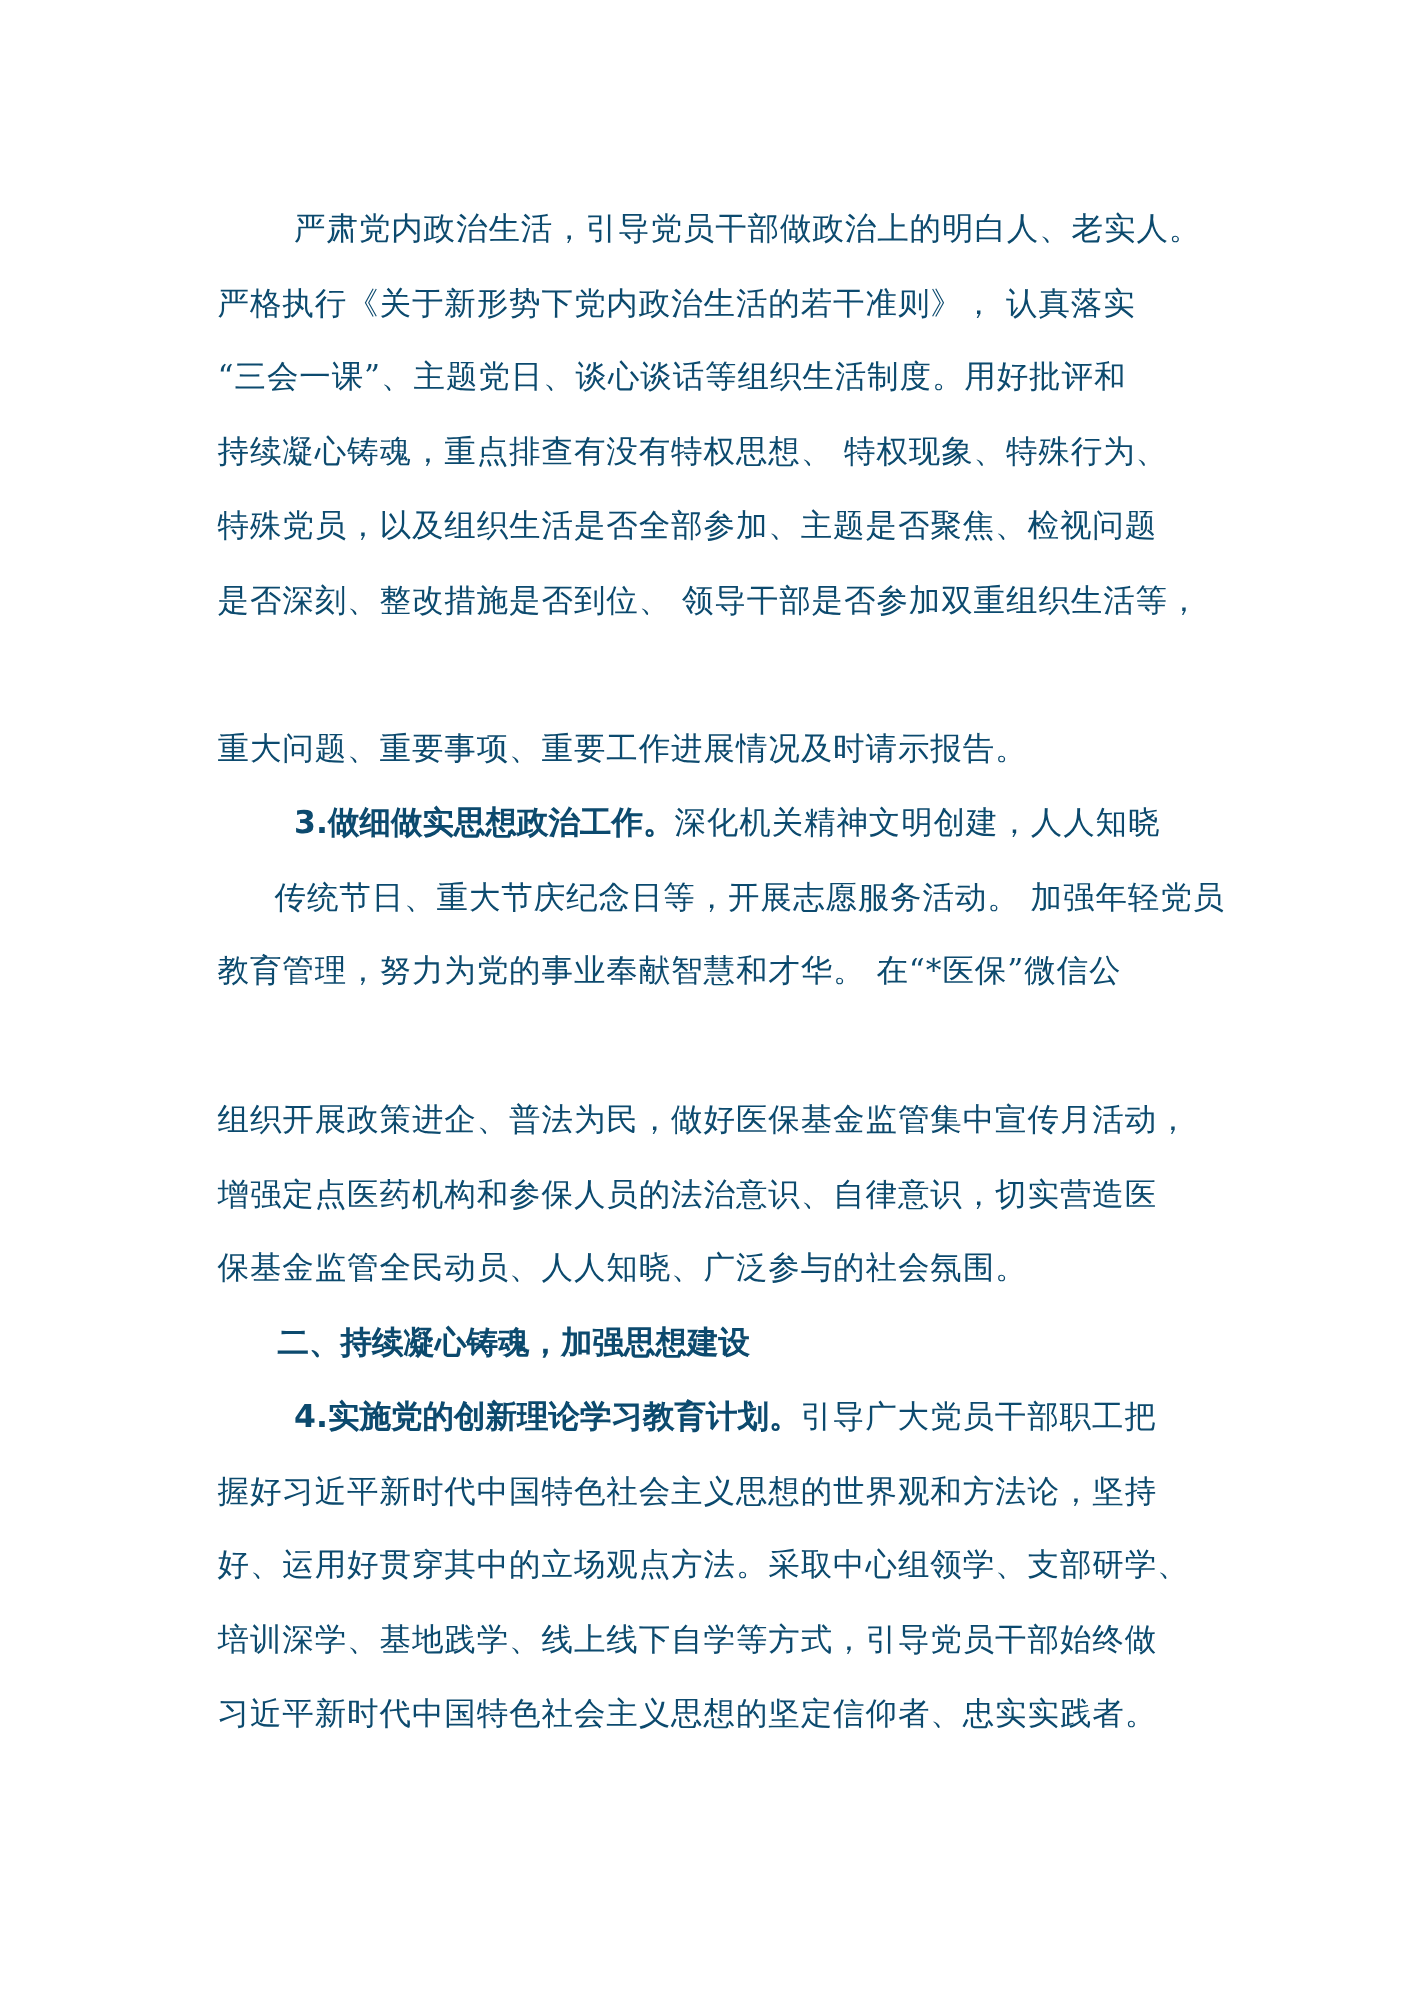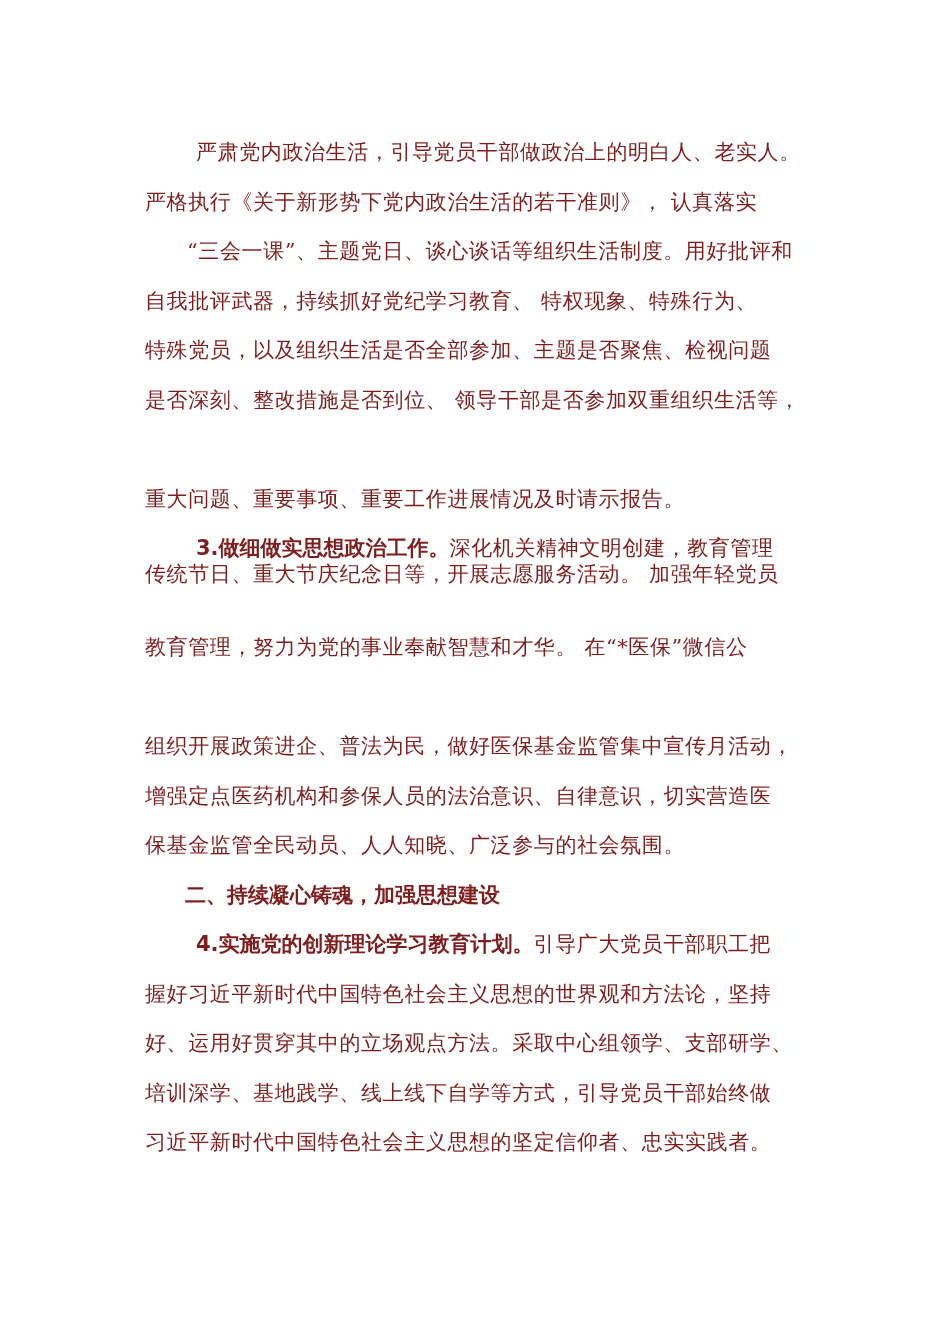--- a/index.html
+++ b/index.html
@@ -1,21 +1,21 @@
 <!DOCTYPE html>
 <html><head>
   <meta charset="utf-8">
   <style>
     html, body { margin: 0; padding: 0; background: #ffffff; }
     body { width: 950px; height: 1344px; position: relative; overflow: hidden; }
     .page {
       position: absolute; left: 0; top: 0; width: 950px; height: 1344px;
       background: #ffffff;
       font-family: "DejaVu Serif", "Liberation Serif", serif;
-      color: #7f1d1d;
+      color: #0c4a6e;
     }
     .line {
       position: absolute;
       left: 145px;
       width: 690px;
       height: 36px;
       font-size: 21px;
       line-height: 36px;
       white-space: nowrap;
       letter-spacing: 0.6px;
@@ -23,30 +23,30 @@
     .indent { left: 196px; }
     .bold { font-family: "DejaVu Sans", "Liberation Sans", sans-serif; font-weight: bold; letter-spacing: 0px; }
   </style>
 </head>
 <body>
 
 <div class="page">
 
   <div class="line indent" style="top:134px;">严肃党内政治生活，引导党员干部做政治上的明白人、老实人。</div>
   <div class="line" style="top:184px;">严格执行《关于新形势下党内政治生活的若干准则》， 认真落实</div>
-  <div class="line" style="top:233px;margin-left:42px;">“三会一课”、主题党日、谈心谈话等组织生活制度。用好批评和</div>
-  <div class="line" style="top:283px;">自我批评武器，持续抓好党纪学习教育、 特权现象、特殊行为、</div>
+  <div class="line" style="top:233px;">“三会一课”、主题党日、谈心谈话等组织生活制度。用好批评和</div>
+  <div class="line" style="top:283px;">持续凝心铸魂，重点排查有没有特权思想、 特权现象、特殊行为、</div>
   <div class="line" style="top:382px;">是否深刻、整改措施是否到位、 领导干部是否参加双重组织生活等，</div>
   <div class="line" style="top:332px;">特殊党员，以及组织生活是否全部参加、主题是否聚焦、检视问题</div>
   <div class="line" style="top:481px;">重大问题、重要事项、重要工作进展情况及时请示报告。</div>
 
   <div class="line indent" style="top:530px;">
-    <span class="bold">3.做细做实思想政治工作。</span><span>深化机关精神文明创建，教育管理</span>
+    <span class="bold">3.做细做实思想政治工作。</span><span>深化机关精神文明创建，人人知晓</span>
   </div>
-  <div class="line" style="top:556px;">传统节日、重大节庆纪念日等，开展志愿服务活动。 加强年轻党员</div>
+  <div class="line" style="top:580px;margin-left:38px;">传统节日、重大节庆纪念日等，开展志愿服务活动。 加强年轻党员</div>
   <div class="line" style="top:629px;">教育管理，努力为党的事业奉献智慧和才华。 在“*医保”微信公</div>
   <div class="line" style="top:728px;">组织开展政策进企、普法为民，做好医保基金监管集中宣传月活动，</div>
   <div class="line" style="top:778px;">增强定点医药机构和参保人员的法治意识、自律意识，切实营造医</div>
   <div class="line" style="top:827px;">保基金监管全民动员、人人知晓、广泛参与的社会氛围。</div>
 
   <div class="line indent bold" style="top:877px; left:185px;">二、持续凝心铸魂，加强思想建设</div>
 
   <div class="line indent" style="top:926px;">
     <span class="bold">4.实施党的创新理论学习教育计划。</span><span>引导广大党员干部职工把</span>
   </div>

